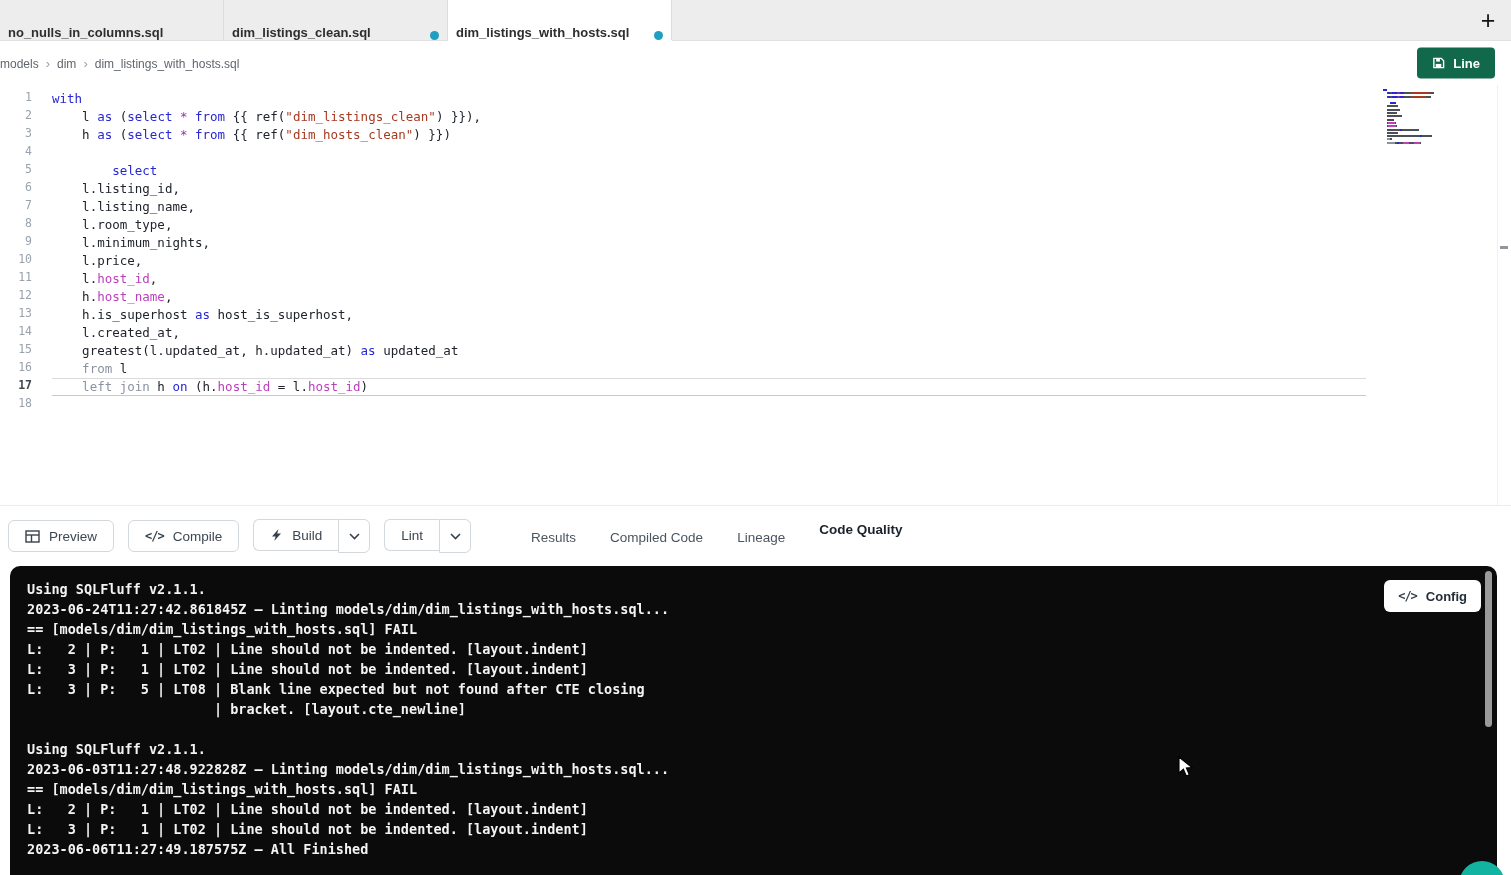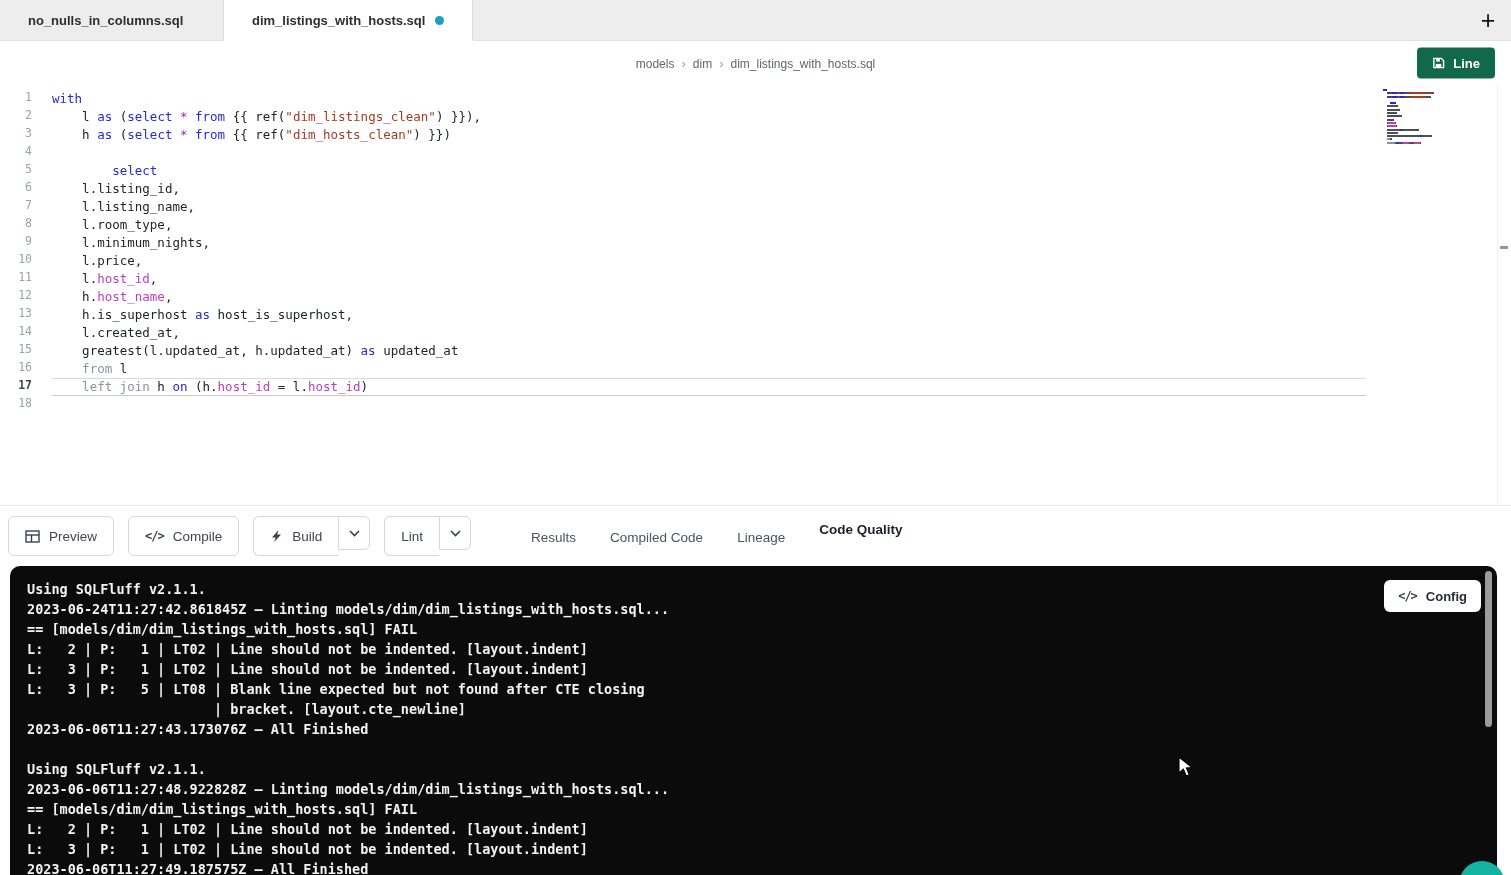--- a/index.html
+++ b/index.html
@@ -5,30 +5,30 @@
   * { box-sizing: border-box; }
   html,body { margin:0; padding:0; }
   body {
     width:1511px; height:875px; overflow:hidden; position:relative;
     background:#fff; font-family:"Liberation Sans", sans-serif; color:#222;
   }
 
   
   .tabbar { display:flex; height:41px; background:#ededee; border-bottom:1px solid #e0e0e0; align-items:stretch; }
   .tabs-wrap { display:flex; flex:1; }
-  .tab { flex:0 0 224px; display:flex; align-items:center; justify-content:space-between;
-         padding:0 28px; border-right:1px solid #dcdcdc; font-size:13px; font-weight:700; color:#2e2e2e; cursor:pointer; }
+  .tab { flex:0 0 224px; display:flex; align-items:flex-end; justify-content:space-between;
+         padding:0 8px; border-right:1px solid #dcdcdc; font-size:13px; font-weight:700; color:#2e2e2e; cursor:pointer; }
   .tab.active { background:#fff; box-shadow:0 1px 0 0 #fff; }
   .tab-label { overflow:hidden; white-space:nowrap; text-overflow:ellipsis; }
   .dot { width:9px; height:9px; border-radius:50%; flex:0 0 9px; margin-left:10px; }
   .tab-plus { width:46px; display:flex; align-items:center; justify-content:center;
               font-size:25px; font-weight:300; color:#141414; cursor:pointer; }
 
   
-  .crumbbar { height:44px; display:flex; align-items:center; padding-left:0; position:relative; background:#fff;justify-content:center; }
+  .crumbbar { height:44px; display:flex; align-items:center; padding-left:0; position:relative; background:#fff; }
   .crumb { font-size:12px; color:#60666e; }
   .crumb-sep { margin:0 7px; color:#9aa1ab; font-size:13px; }
   .save-btn { position:absolute; right:16px; top:50%; transform:translateY(-50%);
               border:none; border-radius:4px; height:31px; padding:0 15px;
               color:#fff; font-size:13px; font-weight:600; font-family:"Liberation Sans",sans-serif;
               display:flex; align-items:center; gap:8px; cursor:pointer; }
 
   
   .editor { position:relative; height:421px; display:flex; background:#fff; border-bottom:1px solid #ececec; cursor:text; }
   .gutter { width:44px; padding-top:5px; flex:0 0 44px; }
@@ -50,21 +50,21 @@
   .mrow { height:2px; margin-bottom:1.3px; white-space:nowrap; font-size:0; }
   .mrow span { display:inline-block; height:2px; vertical-align:top; }
 
   .editor-scrolltrack { position:absolute; top:0; right:0; width:14px; height:100%; border-left:1px solid #f0f0f0; }
   .editor-scrollmark { position:absolute; right:3px; top:161px; width:8px; height:3px; background:#8f969e; }
 
   
   .toolbar { height:60px; display:flex; align-items:center; padding-left:8px; background:#fff; }
   .btn, .btn-caret { background:#fff; border:1px solid #d3d8dd; color:#3d4752;
          font-family:"Liberation Sans",sans-serif; font-size:13.5px; font-weight:500; cursor:pointer; }
-  .btn { display:flex; align-items:center; gap:9px; height:40px; padding:0 16px; border-radius:6px; margin-right:14px; }
+  .btn { display:flex; align-items:center; gap:9px; height:32px; padding:0 16px; border-radius:6px; margin-right:14px; }
   .btn-group { display:flex; margin-right:14px; }
   .btn-group .btn { margin-right:0; border-radius:6px 0 0 6px; border-right:none;text-align:center; }
   .btn-caret { width:32px; height:34px; border-radius:0 6px 6px 0; display:flex; align-items:center; justify-content:center; }
   .code-glyph { font:700 12px "DejaVu Sans Mono", monospace; color:#39424c; letter-spacing:-1px; }
 
   .rtabs { display:flex; gap:30px; margin-left:44px; align-items:center; height:100%; }
   .rtab { font-size:13.5px; color:#4a5560; cursor:pointer; padding:20px 2px 18px 2px; }
   .rtab.active { color:#1b222b; font-weight:700; border-bottom:2px solid #33383e; padding-bottom:32px; }
 
   
@@ -80,20 +80,24 @@
 
   .mouse-cursor { position:absolute; left:1178px; top:756px; width:19px; height:22px; pointer-events:none; }
 </style>
 </head>
 <body>
 
 <div class="tabbar">
   <div class="tabs-wrap">
       <div class="tab">
         <span class="tab-label">no_nulls_in_columns.sql</span>
+      </div>
+      <div class="tab">
+        <span class="tab-label">dim_listings_clean.sql</span>
+        <span class="dot" style="background: rgb(31, 159, 194);"></span>
       </div>
       <div class="tab active">
         <span class="tab-label">dim_listings_with_hosts.sql</span>
         <span class="dot" style="background: rgb(31, 159, 194);"></span>
       </div>
     </div>
   <div class="tab-plus">+</div>
 </div>
 
 <div class="crumbbar">
@@ -205,24 +209,23 @@
 
 <div class="terminal" style="background: rgb(11, 11, 12);">
   <div>
       <div class="tline">Using SQLFluff v2.1.1.</div>
       <div class="tline">2023-06-24T11:27:42.861845Z — Linting models/dim/dim_listings_with_hosts.sql...</div>
       <div class="tline">== [models/dim/dim_listings_with_hosts.sql] FAIL</div>
       <div class="tline">L:   2 | P:   1 | LT02 | Line should not be indented. [layout.indent]</div>
       <div class="tline">L:   3 | P:   1 | LT02 | Line should not be indented. [layout.indent]</div>
       <div class="tline">L:   3 | P:   5 | LT08 | Blank line expected but not found after CTE closing</div>
       <div class="tline">                       | bracket. [layout.cte_newline]</div>
-      <div class="tline">2023-06-06T11:27:43.173076Z — All Finished</div>
       <div class="tline"></div>
       <div class="tline">Using SQLFluff v2.1.1.</div>
-      <div class="tline">2023-06-06T11:27:48.922828Z — Linting models/dim/dim_listings_with_hosts.sql...</div>
+      <div class="tline">2023-06-03T11:27:48.922828Z — Linting models/dim/dim_listings_with_hosts.sql...</div>
       <div class="tline">== [models/dim/dim_listings_with_hosts.sql] FAIL</div>
       <div class="tline">L:   2 | P:   1 | LT02 | Line should not be indented. [layout.indent]</div>
       <div class="tline">L:   3 | P:   1 | LT02 | Line should not be indented. [layout.indent]</div>
       <div class="tline">2023-06-06T11:27:49.187575Z — All Finished</div>
     </div>
   <button class="config-btn">
     <span class="code-glyph">&lt;/&gt;</span>
     <span>Config</span>
   </button>
   <div class="term-scrollthumb"></div>

